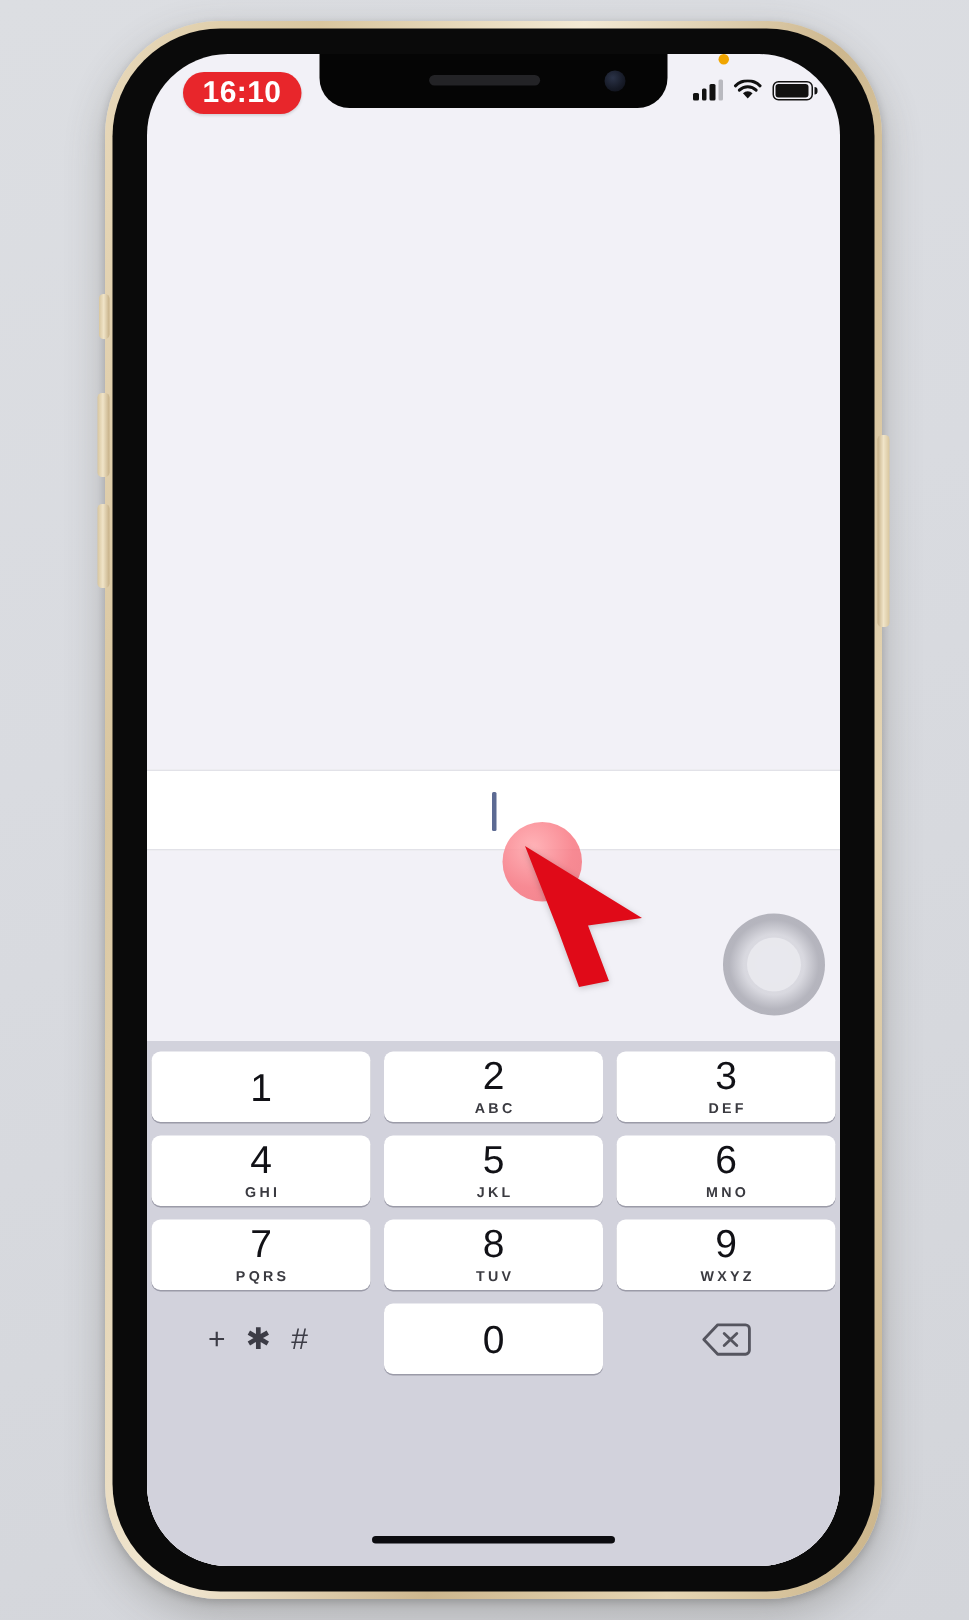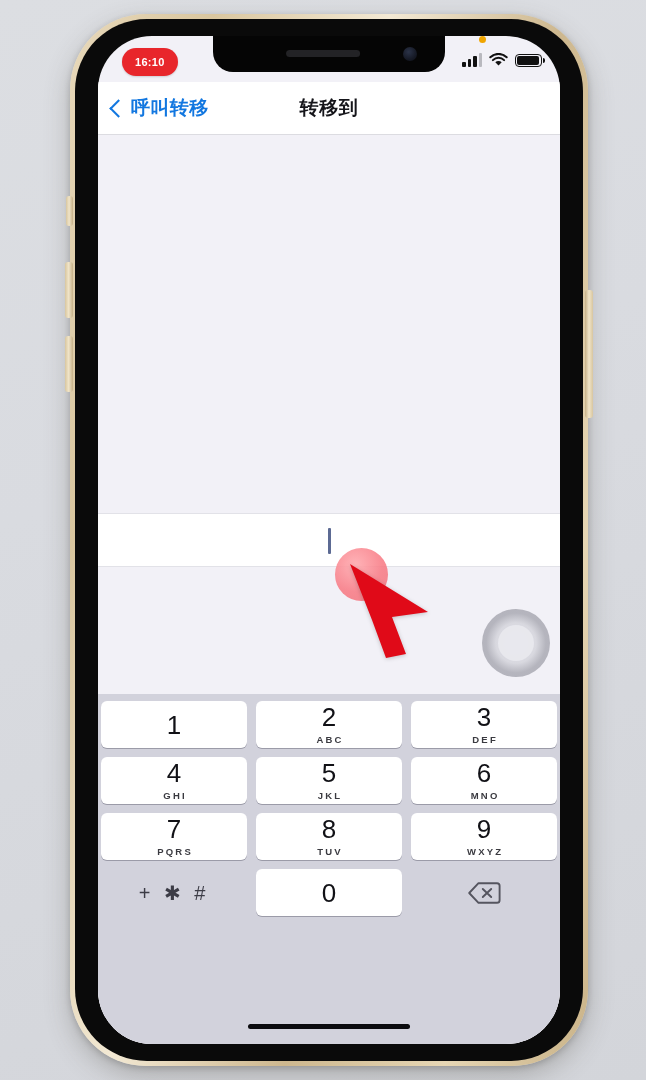--- a/index.html
+++ b/index.html
@@ -107,21 +107,21 @@
   }
   .time-pill {
     position: absolute;
     left: 24px;
     top: 12px;
     height: 28px;
     padding: 0 13px;
     border-radius: 14px;
     background: #e8262b;
     color: #ffffff;
-    font-size: 11px;
+    font-size: 20px;
     font-weight: bold;
     letter-spacing: 0.3px;
     display: flex;
     align-items: center;
     justify-content: center;
     box-shadow: 0 1px 2px rgba(0,0,0,0.15);
   }
   .status-right {
     position: absolute;
     right: 18px;
@@ -409,27 +409,20 @@
             <path d="M3.9 7.1 A8 8 0 0 1 15.1 7.1" stroke="#111" stroke-width="2" fill="none" stroke-linecap="round"></path>
             <path d="M1.3 4.2 A11.8 11.8 0 0 1 17.7 4.2" stroke="#111" stroke-width="2" fill="none" stroke-linecap="round"></path>
           </svg>
         </div>
         <div class="batt">
             <i></i>
           </div>
       </div>
     </div>
 
-    <div class="navbar">
-      <div class="nav-back">
-        <span class="chev"></span>
-        <span class="nav-back-label">呼叫转移</span>
-      </div>
-      <div class="nav-title">转移到</div>
-    </div>
 
     <div class="content">
 
       <div class="field-row">
         <span class="caret"></span>
         <span class="field-value"></span>
       </div>
 
       <div class="keyboard">
         <div class="kb-rows">

